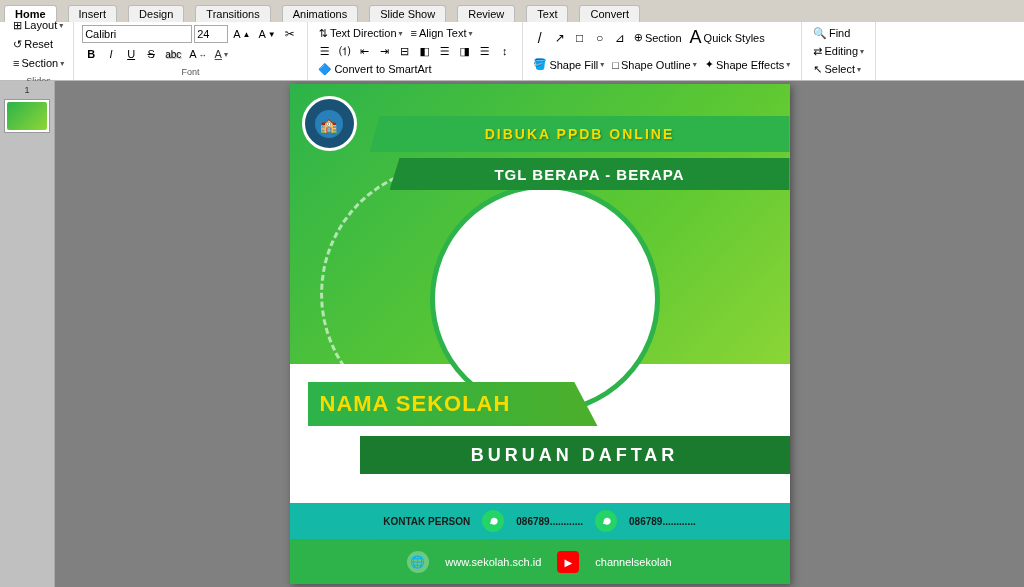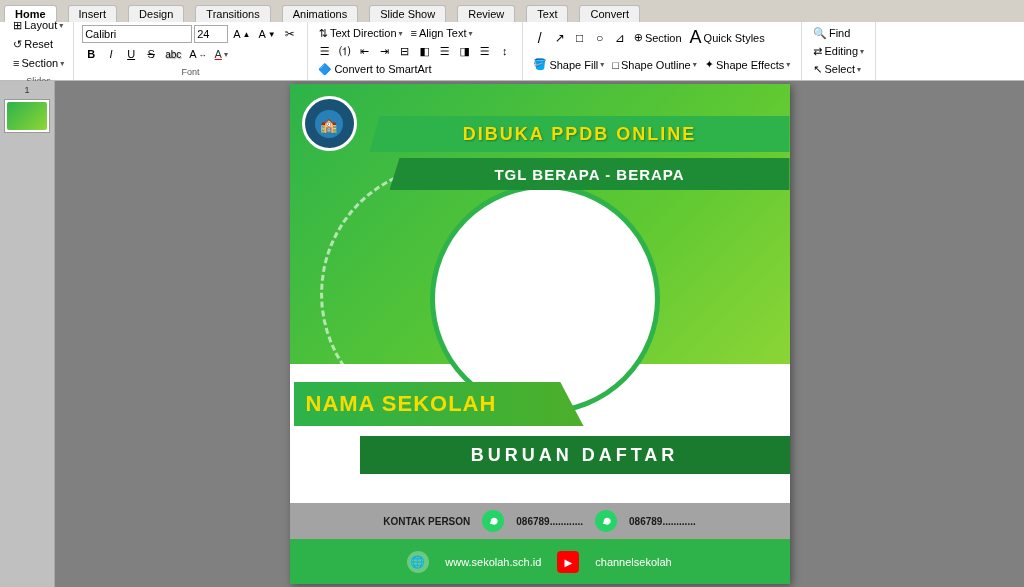--- a/index.html
+++ b/index.html
@@ -187,21 +187,21 @@
       height: 36px;
       background: #2db34a;
       display: flex;
       align-items: center;
       justify-content: center;
       clip-path: polygon(10px 0%, 100% 0%, 100% 100%, 0% 100%);
     }
 
     .banner-1 span {
       color: #f7dc00;
-      font-size: 18px;
+      font-size: 14px;
       font-weight: 900;
       letter-spacing: 2px;
       text-shadow: 1px 1px 2px rgba(0,0,0,0.3);
     }
 
     .banner-2 {
       position: absolute;
       top: 74px;
       left: 100px;
       right: 0;
@@ -220,21 +220,21 @@
       letter-spacing: 1px;
     }
 
     
     .contact-bar {
       position: absolute;
       bottom: 45px;
       left: 0;
       right: 0;
       height: 36px;
-      background: #a3a3a3;
+      background: #14b8a6;
       display: flex;
       align-items: center;
       justify-content: center;
       gap: 12px;
       font-size: 10px;
       font-weight: 700;
       color: #1a1a1a;
     }
 
     .contact-icon {
@@ -576,21 +576,21 @@
         </div>
 
         <div class="banner-1">
           <span>DIBUKA PPDB ONLINE</span>
         </div>
 
         <div class="banner-2">
           <span>TGL BERAPA - BERAPA</span>
         </div>
 
-        <div style="position:absolute;bottom:158px;left:4px;width:58%;height:44px;background:linear-gradient(90deg,#2db34a,#4caf2a);display:flex;align-items:center;padding-left:12px;clip-path:polygon(0 0,92% 0,100% 100%,0 100%);">
+        <div style="position:absolute;bottom:158px;left:18px;width:58%;height:44px;background:linear-gradient(90deg,#2db34a,#4caf2a);display:flex;align-items:center;padding-left:12px;clip-path:polygon(0 0,92% 0,100% 100%,0 100%);">
           <span style="color:#f7dc00;font-size:22px;font-weight:900;letter-spacing:1px;">NAMA SEKOLAH</span>
         </div>
 
         <div style="position:absolute;bottom:110px;left:70px;right:0;height:38px;background:#1a7a2e;display:flex;align-items:center;justify-content:center;">
           <span style="color:white;font-size:18px;font-weight:900;letter-spacing:4px;">BURUAN DAFTAR</span>
         </div>
 
         <div class="contact-bar">
           <span style="font-weight:900;font-size:10px;">KONTAK PERSON</span>
           <div class="contact-icon">

